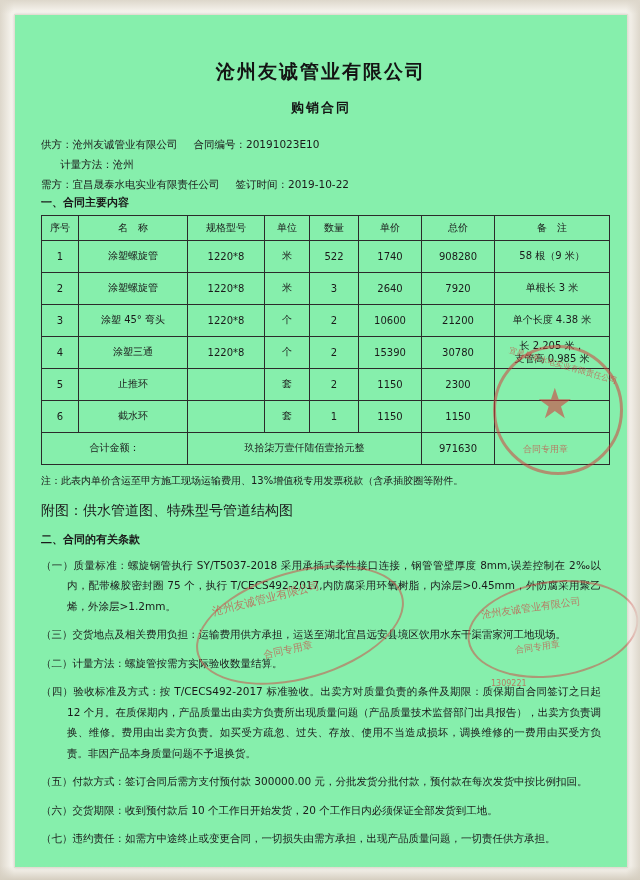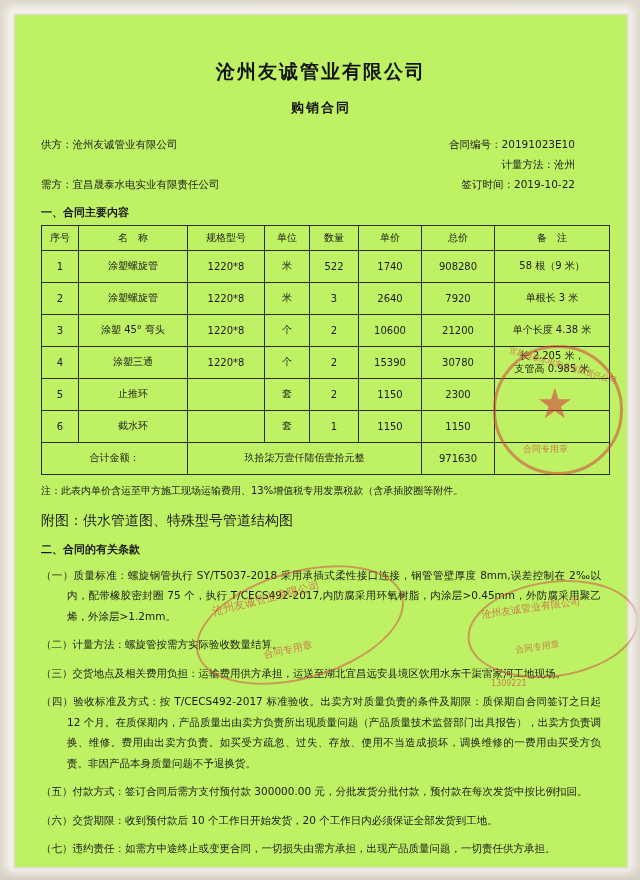--- a/index.html
+++ b/index.html
@@ -15,21 +15,21 @@
     overflow: hidden;
     font-family: "DejaVu Sans", "Liberation Sans", sans-serif;
     color: #1a1a1a;
   }
   .sheet {
     position: absolute;
     left: 14px;
     top: 14px;
     width: 612px;
     height: 852px;
-    background: #bef264;
+    background: #86efac;
     box-shadow: 0 0 3px rgba(0,0,0,0.18);
     border: 1px solid #e3ded3;
   }
   .inner {
     position: absolute;
     left: 26px;
     top: 22px;
     width: 560px;
   }
   .company {
@@ -49,28 +49,28 @@
     color: #141414;
   }
   .parties {
     margin-top: 18px;
     position: relative;
     font-size: 10.5px;
     line-height: 1.9;
   }
   .party-row {
     display: flex;
-    justify-content: space-between;
+    gap: 16px;
   }
   .party-left { white-space: nowrap; }
   .party-right { white-space: nowrap; padding-right: 26px; }
   .section-head {
     font-size: 11px;
     font-weight: bold;
-    margin-top: 10px;
+    margin-top: 0;
     margin-bottom: 5px;
   }
   table.main {
     border-collapse: collapse;
     width: 560px;
     font-size: 10px;
     table-layout: fixed;
   }
   table.main th, table.main td {
     border: 1px solid #2b2b2b;
@@ -285,27 +285,27 @@
       <div class="clause-head">二、合同的有关条款</div>
 
       <div class="clause">
         <span class="hang">
           <span>（一）</span><span>质量标准：</span><span>螺旋钢管执行 SY/T5037-2018 采用承插式柔性接口连接，钢管管壁厚度 8mm,误差控制在 2‰以内，配带橡胶密封圈 75 个，执行 T/CECS492-2017,内防腐采用环氧树脂，内涂层&gt;0.45mm，外防腐采用聚乙烯，外涂层&gt;1.2mm。</span>
         </span>
       </div>
 
       <div class="clause">
         <span class="hang">
+          <span>（三）</span><span>交货地点及相关费用负担：</span><span>运输费用供方承担，运送至湖北宜昌远安县境区饮用水东干渠雷家河工地现场。</span>
+        </span>
+      </div>
+
+      <div class="clause">
+        <span class="hang">
           <span>（二）</span><span>计量方法：</span><span>螺旋管按需方实际验收数量结算。</span>
-        </span>
-      </div>
-
-      <div class="clause">
-        <span class="hang">
-          <span>（三）</span><span>交货地点及相关费用负担：</span><span>运输费用供方承担，运送至湖北宜昌远安县境区饮用水东干渠雷家河工地现场。</span>
         </span>
       </div>
 
       <div class="clause">
         <span class="hang">
           <span>（四）</span><span>验收标准及方式：</span><span>按 T/CECS492-2017 标准验收。出卖方对质量负责的条件及期限：质保期自合同签订之日起 12 个月。在质保期内，产品质量出由卖方负责所出现质量问题（产品质量技术监督部门出具报告），出卖方负责调换、维修。费用由出卖方负责。如买受方疏忽、过失、存放、使用不当造成损坏，调换维修的一费用由买受方负责。非因产品本身质量问题不予退换货。</span>
         </span>
       </div>
 
       <div class="clause">

